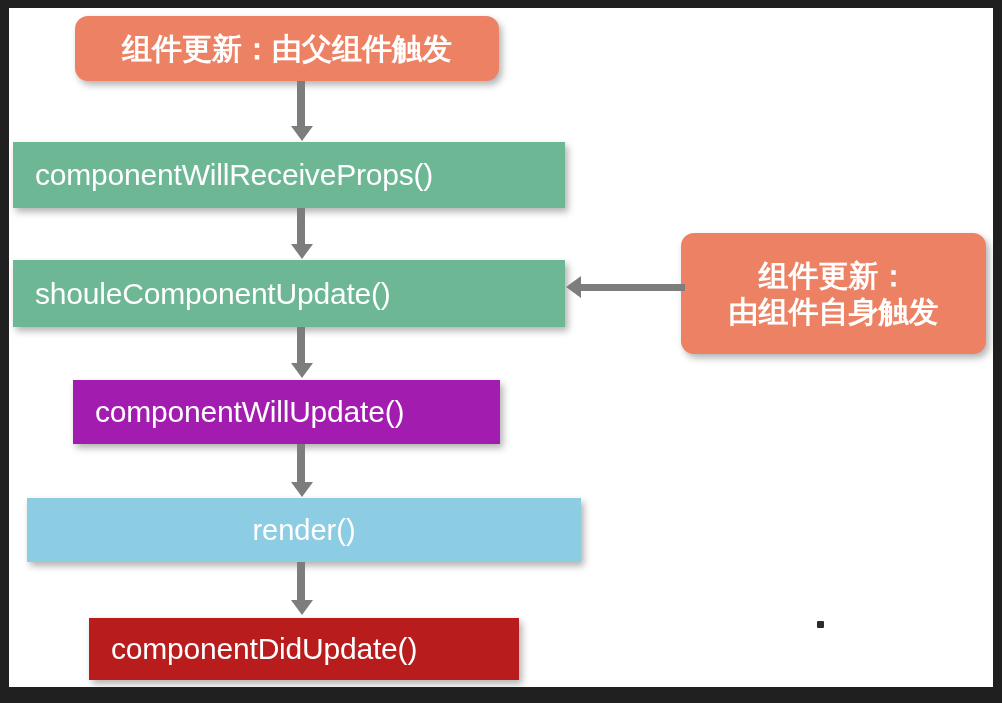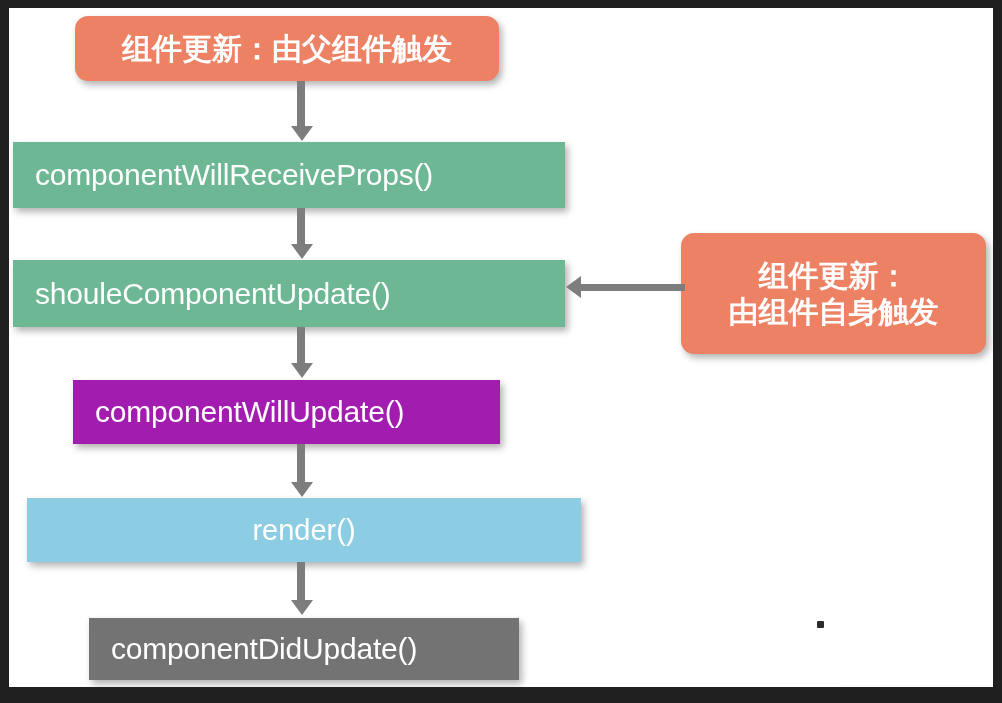--- a/index.html
+++ b/index.html
@@ -176,20 +176,20 @@
     <div class="arrow-v" id="arrow4-line"></div>
     <div class="arrow-v-head" id="arrow4-head"></div>
 
     <div class="node render-node" id="node-render" style="background: rgb(140, 205, 228);">
       <span class="node-label">render()</span>
     </div>
 
     <div class="arrow-v" id="arrow5-line"></div>
     <div class="arrow-v-head" id="arrow5-head"></div>
 
-    <div class="node process" id="node-cdu" style="background: #737373;">
+    <div class="node process" id="node-cdu" style="background: #b91c1c;">
       <span class="node-label">componentDidUpdate()</span>
     </div>
 
     <div id="stray-dot"></div>
 
   </div>
 </div>
 
 </body></html>

